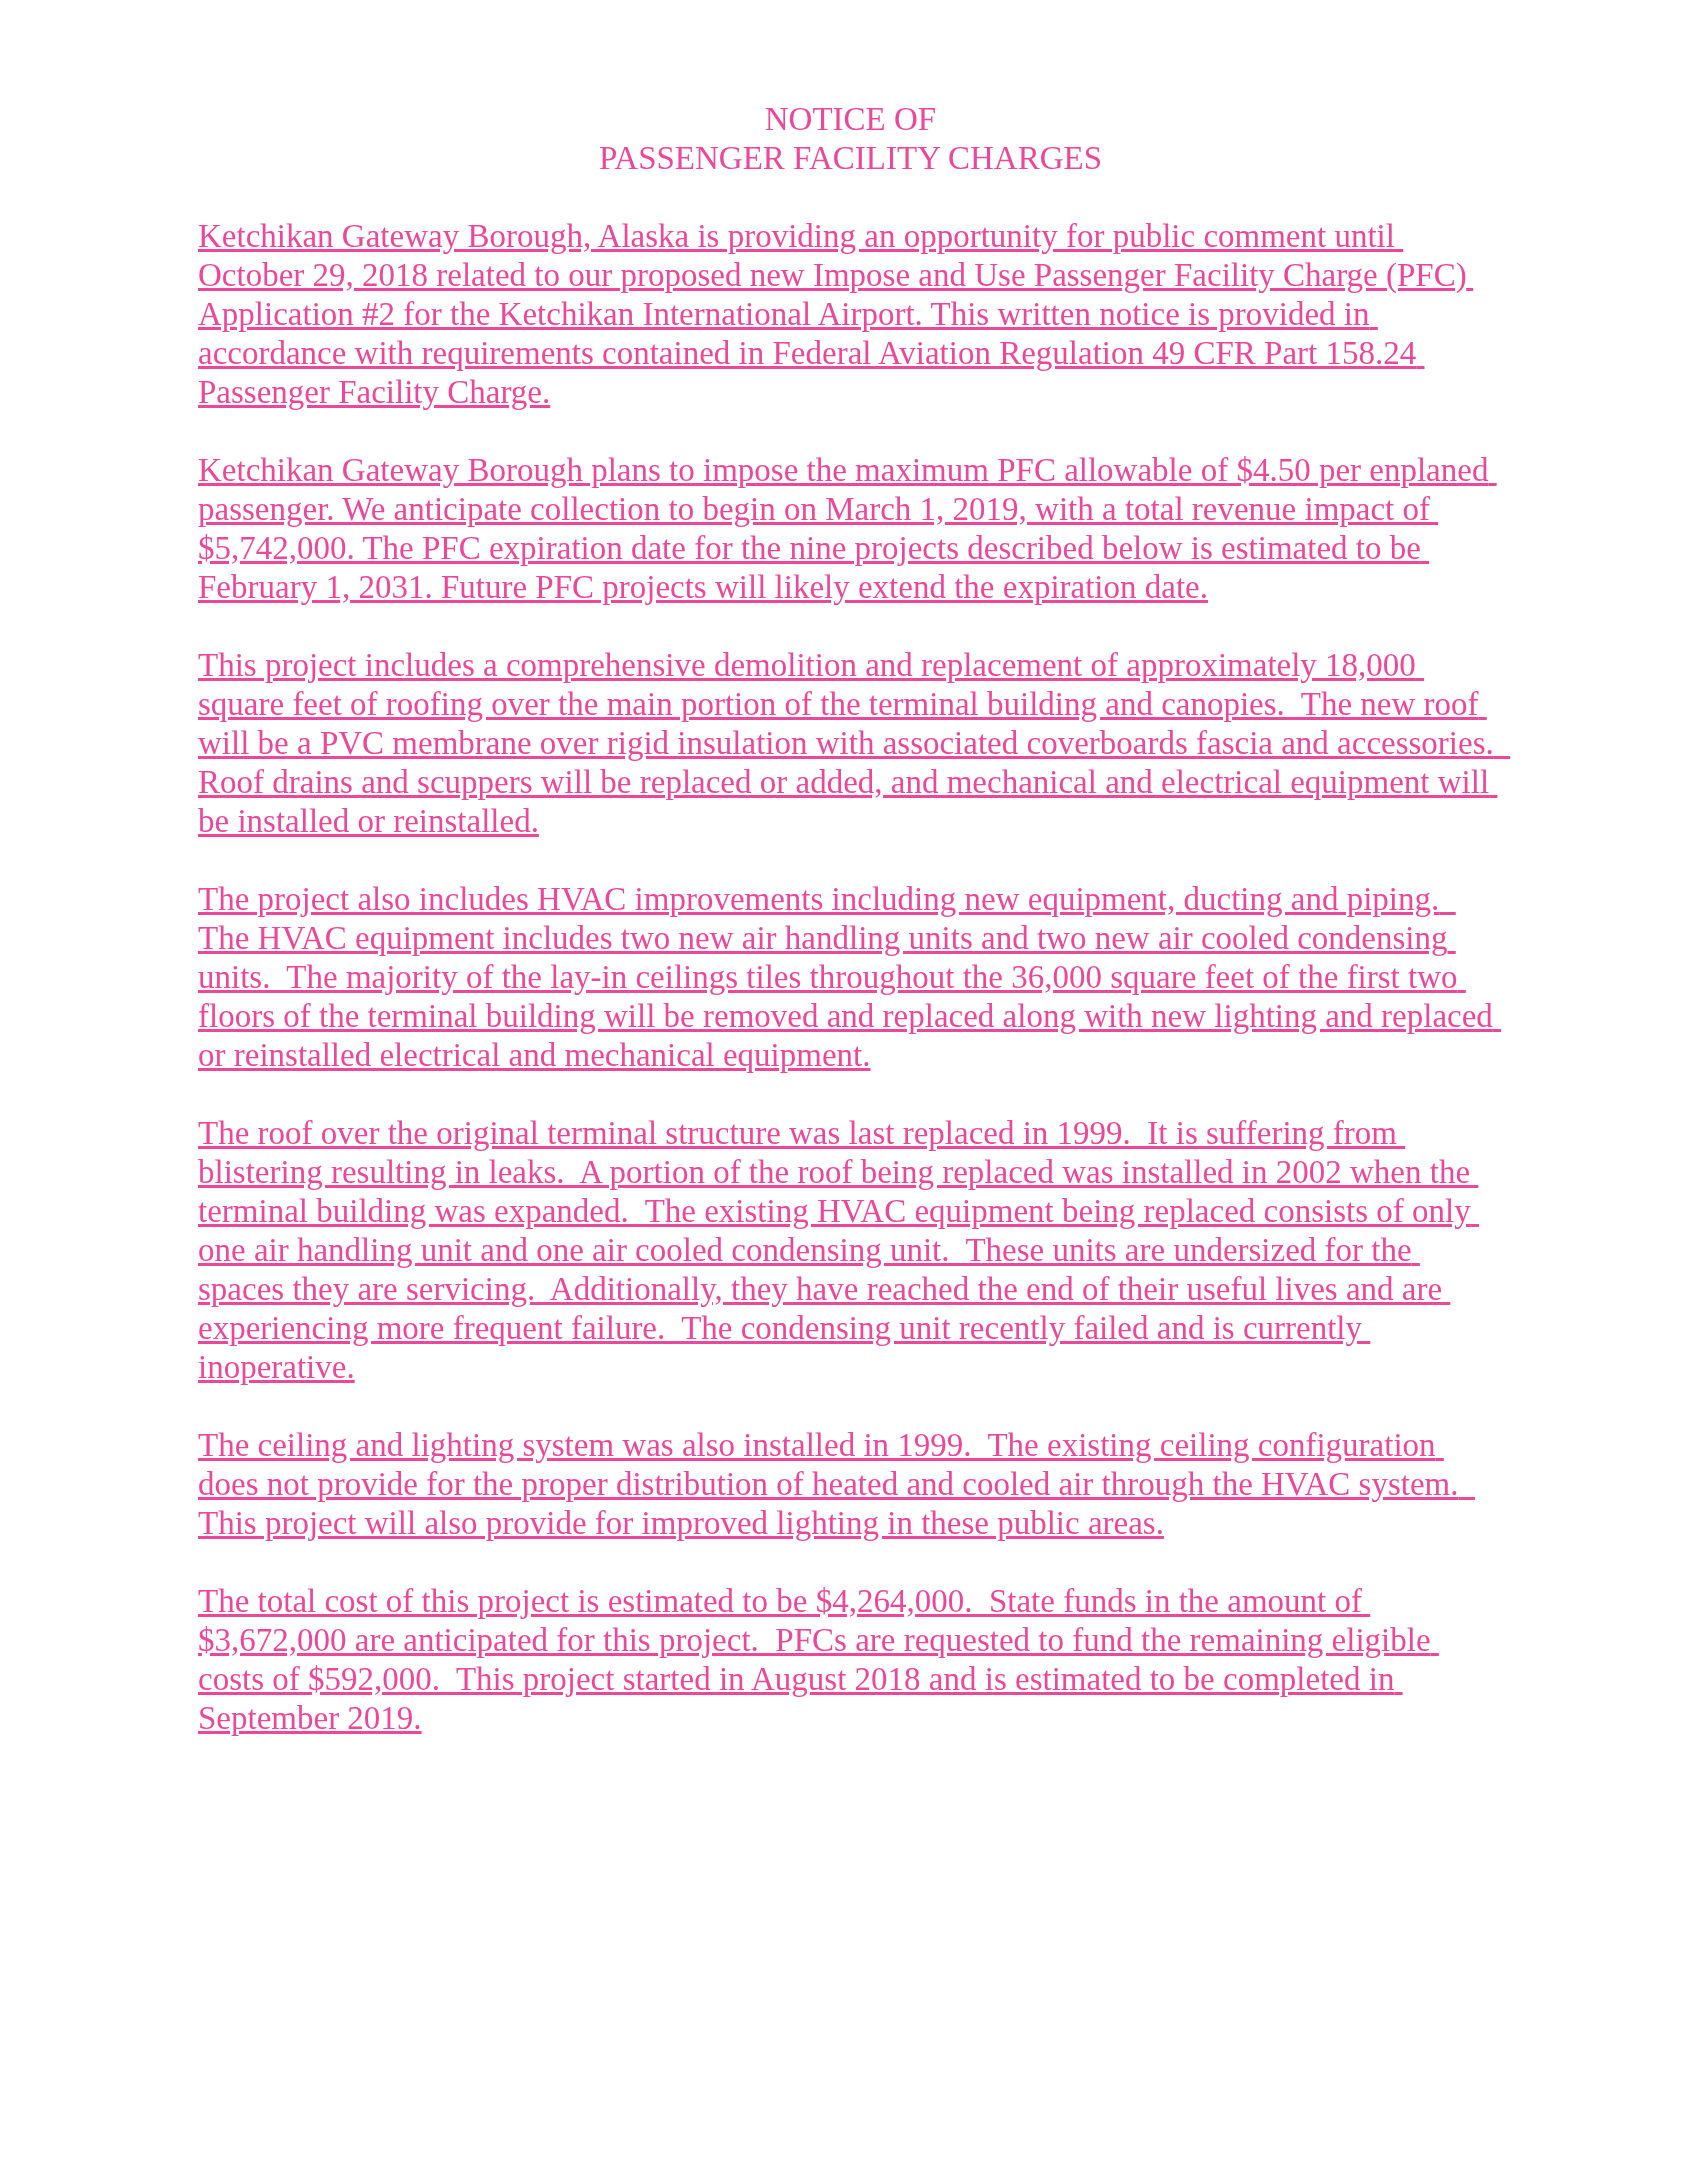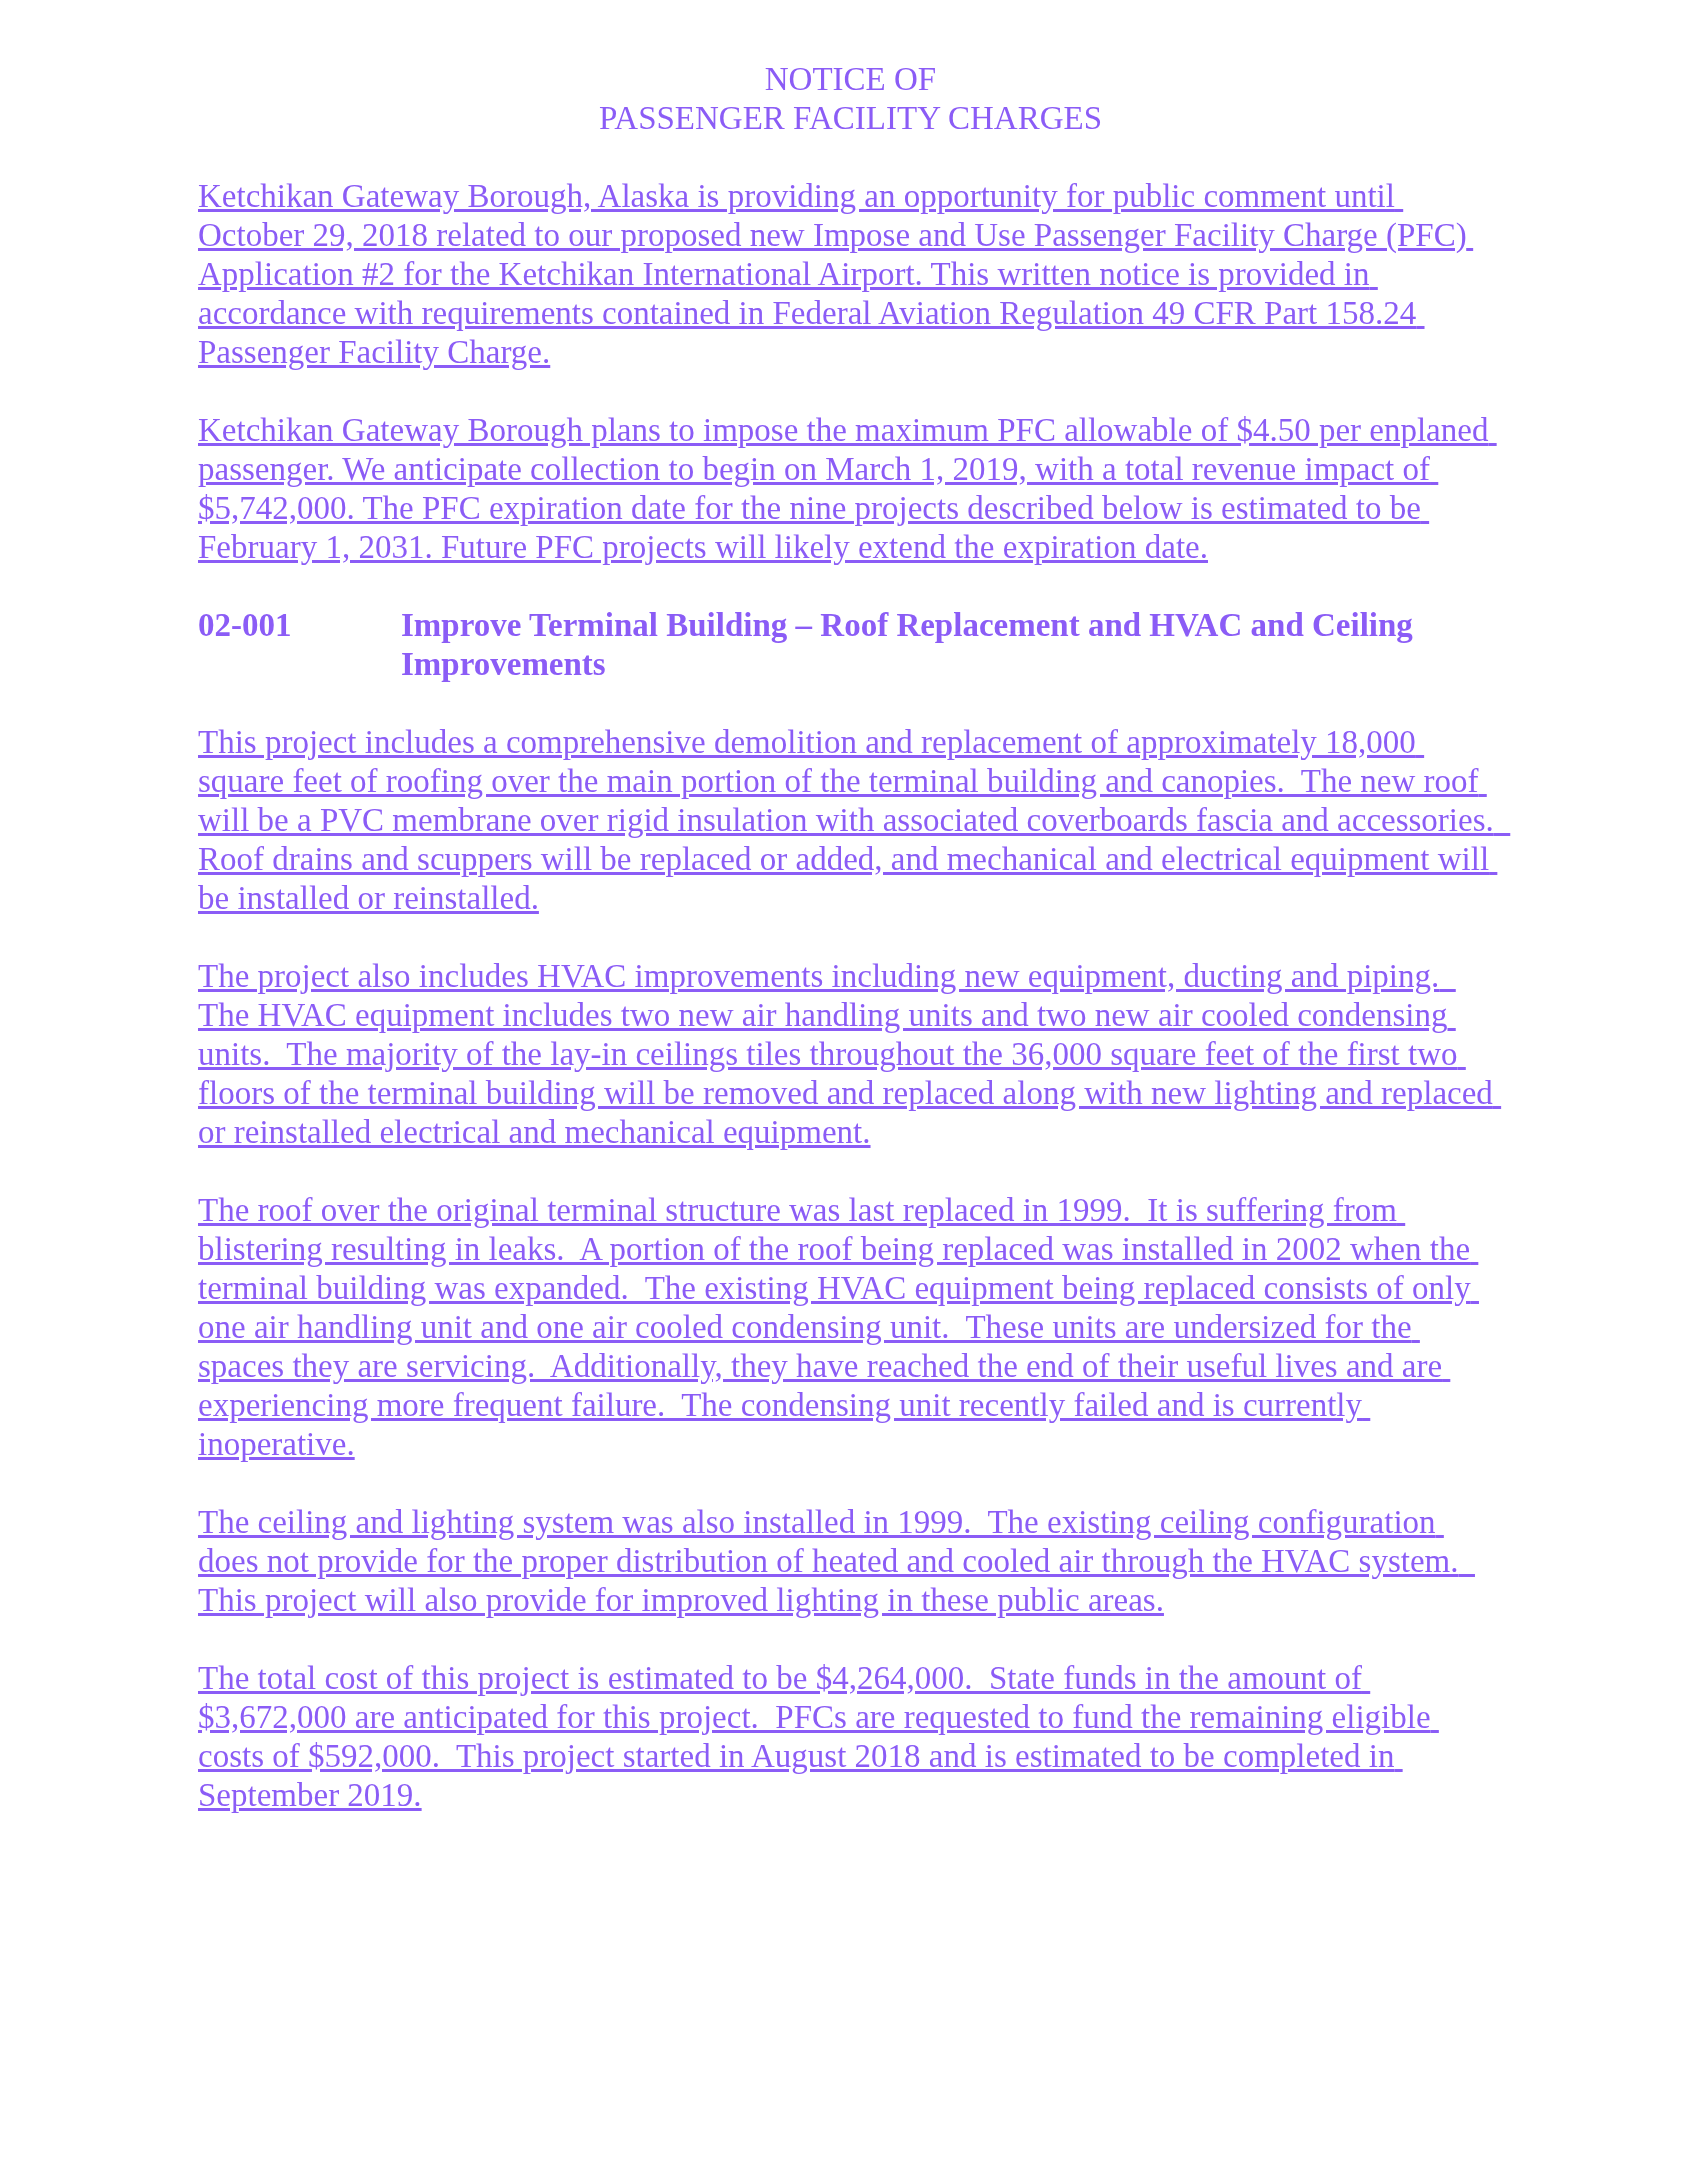--- a/index.html
+++ b/index.html
@@ -9,25 +9,25 @@
   }
   body {
     width: 1687px;
     height: 2183px;
     overflow: hidden;
   }
   .page {
     box-sizing: border-box;
     width: 1687px;
     height: 2183px;
-    padding: 60px 184px 0 198px;
+    padding: 100px 184px 0 198px;
     font-family: "Liberation Serif", "DejaVu Serif", serif;
     font-size: 33px;
     line-height: 39px;
-    color: #8b5cf6;
+    color: #ec4899;
     background: #ffffff;
   }
   .doc-title {
     text-align: center;
     margin: 0 0 39px 0;
   }
   .doc-title div {
     white-space: pre-wrap;
   }
   p.body-para {
@@ -59,24 +59,20 @@
 
   <header class="doc-title">
     <div>NOTICE OF</div>
     <div>PASSENGER FACILITY CHARGES</div>
   </header>
 
   <p class="body-para">Ketchikan Gateway Borough, Alaska is providing an opportunity for public comment until October 29, 2018 related to our proposed new Impose and Use Passenger Facility Charge (PFC) Application #2 for the Ketchikan International Airport. This written notice is provided in accordance with requirements contained in Federal Aviation Regulation 49 CFR Part 158.24 Passenger Facility Charge.</p>
 
   <p class="body-para">Ketchikan Gateway Borough plans to impose the maximum PFC allowable of $4.50 per enplaned passenger. We anticipate collection to begin on March 1, 2019, with a total revenue impact of $5,742,000. The PFC expiration date for the nine projects described below is estimated to be February 1, 2031. Future PFC projects will likely extend the expiration date.</p>
 
-  <div class="section-heading">
-    <span class="sec-num">02-001</span>
-    <span class="sec-title">Improve Terminal Building – Roof Replacement and HVAC and Ceiling Improvements</span>
-  </div>
 
   <p class="body-para">This project includes a comprehensive demolition and replacement of approximately 18,000 square feet of roofing over the main portion of the terminal building and canopies.  The new roof will be a PVC membrane over rigid insulation with associated coverboards fascia and accessories.  Roof drains and scuppers will be replaced or added, and mechanical and electrical equipment will be installed or reinstalled.</p>
 
   <p class="body-para">The project also includes HVAC improvements including new equipment, ducting and piping.  The HVAC equipment includes two new air handling units and two new air cooled condensing units.  The majority of the lay-in ceilings tiles throughout the 36,000 square feet of the first two floors of the terminal building will be removed and replaced along with new lighting and replaced or reinstalled electrical and mechanical equipment.</p>
 
   <p class="body-para">The roof over the original terminal structure was last replaced in 1999.  It is suffering from blistering resulting in leaks.  A portion of the roof being replaced was installed in 2002 when the terminal building was expanded.  The existing HVAC equipment being replaced consists of only one air handling unit and one air cooled condensing unit.  These units are undersized for the spaces they are servicing.  Additionally, they have reached the end of their useful lives and are experiencing more frequent failure.  The condensing unit recently failed and is currently inoperative.</p>
 
   <p class="body-para">The ceiling and lighting system was also installed in 1999.  The existing ceiling configuration does not provide for the proper distribution of heated and cooled air through the HVAC system.  This project will also provide for improved lighting in these public areas.</p>
 
   <p class="body-para">The total cost of this project is estimated to be $4,264,000.  State funds in the amount of $3,672,000 are anticipated for this project.  PFCs are requested to fund the remaining eligible costs of $592,000.  This project started in August 2018 and is estimated to be completed in September 2019.</p>

